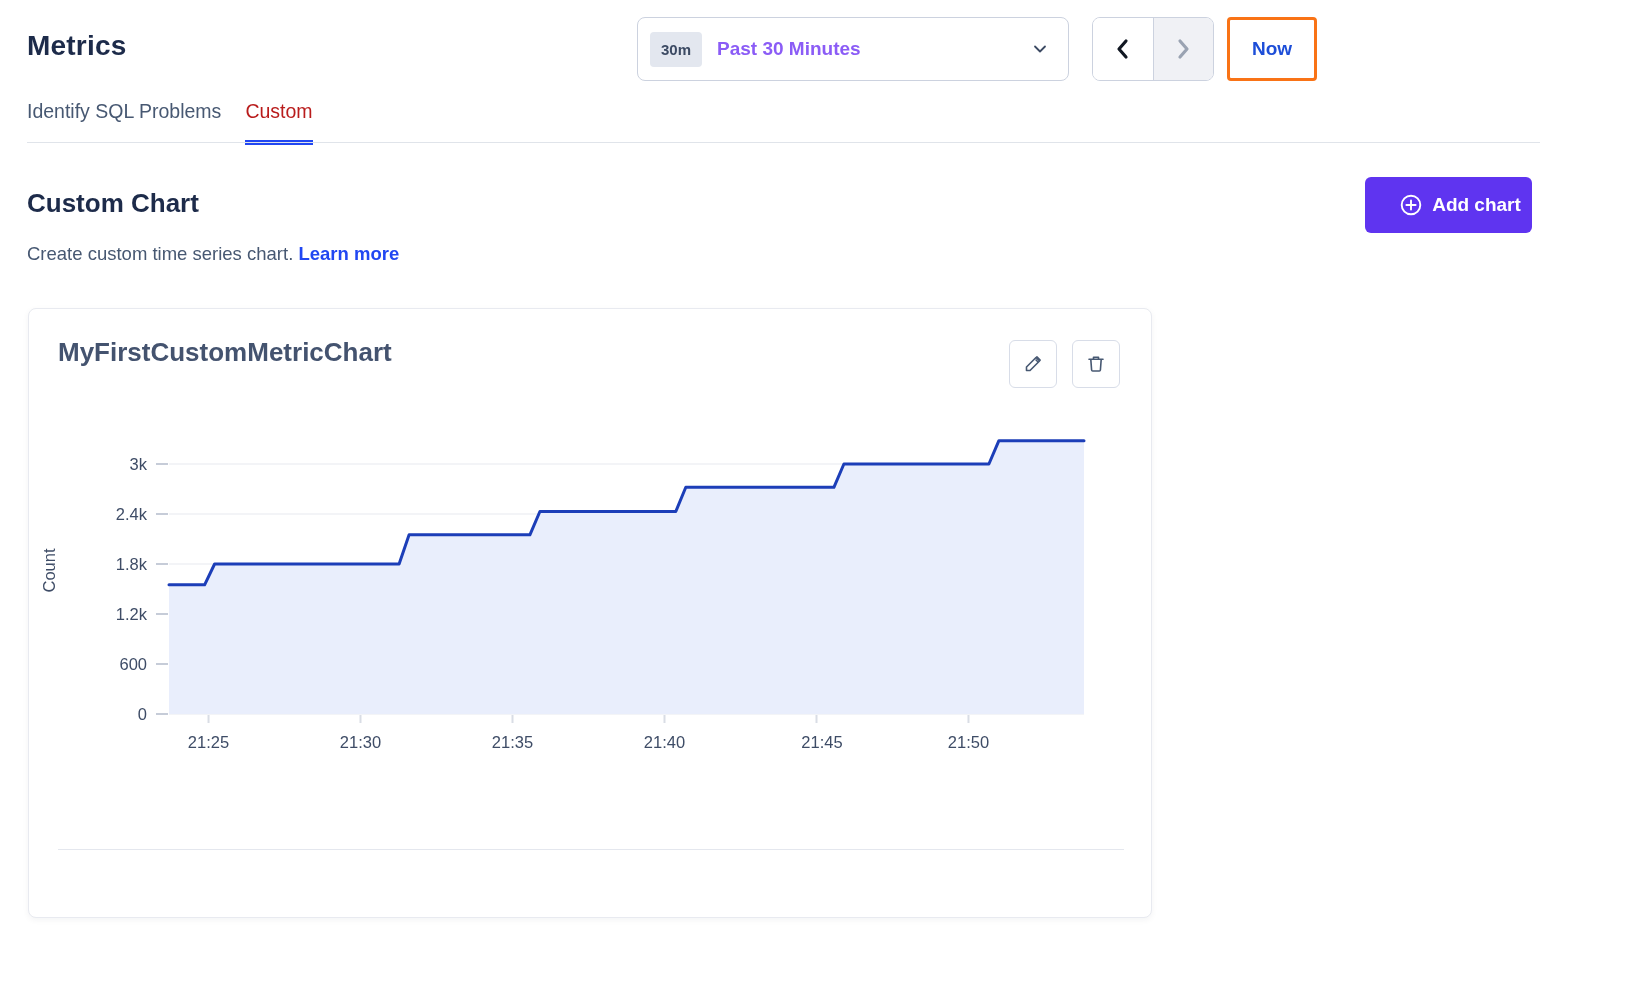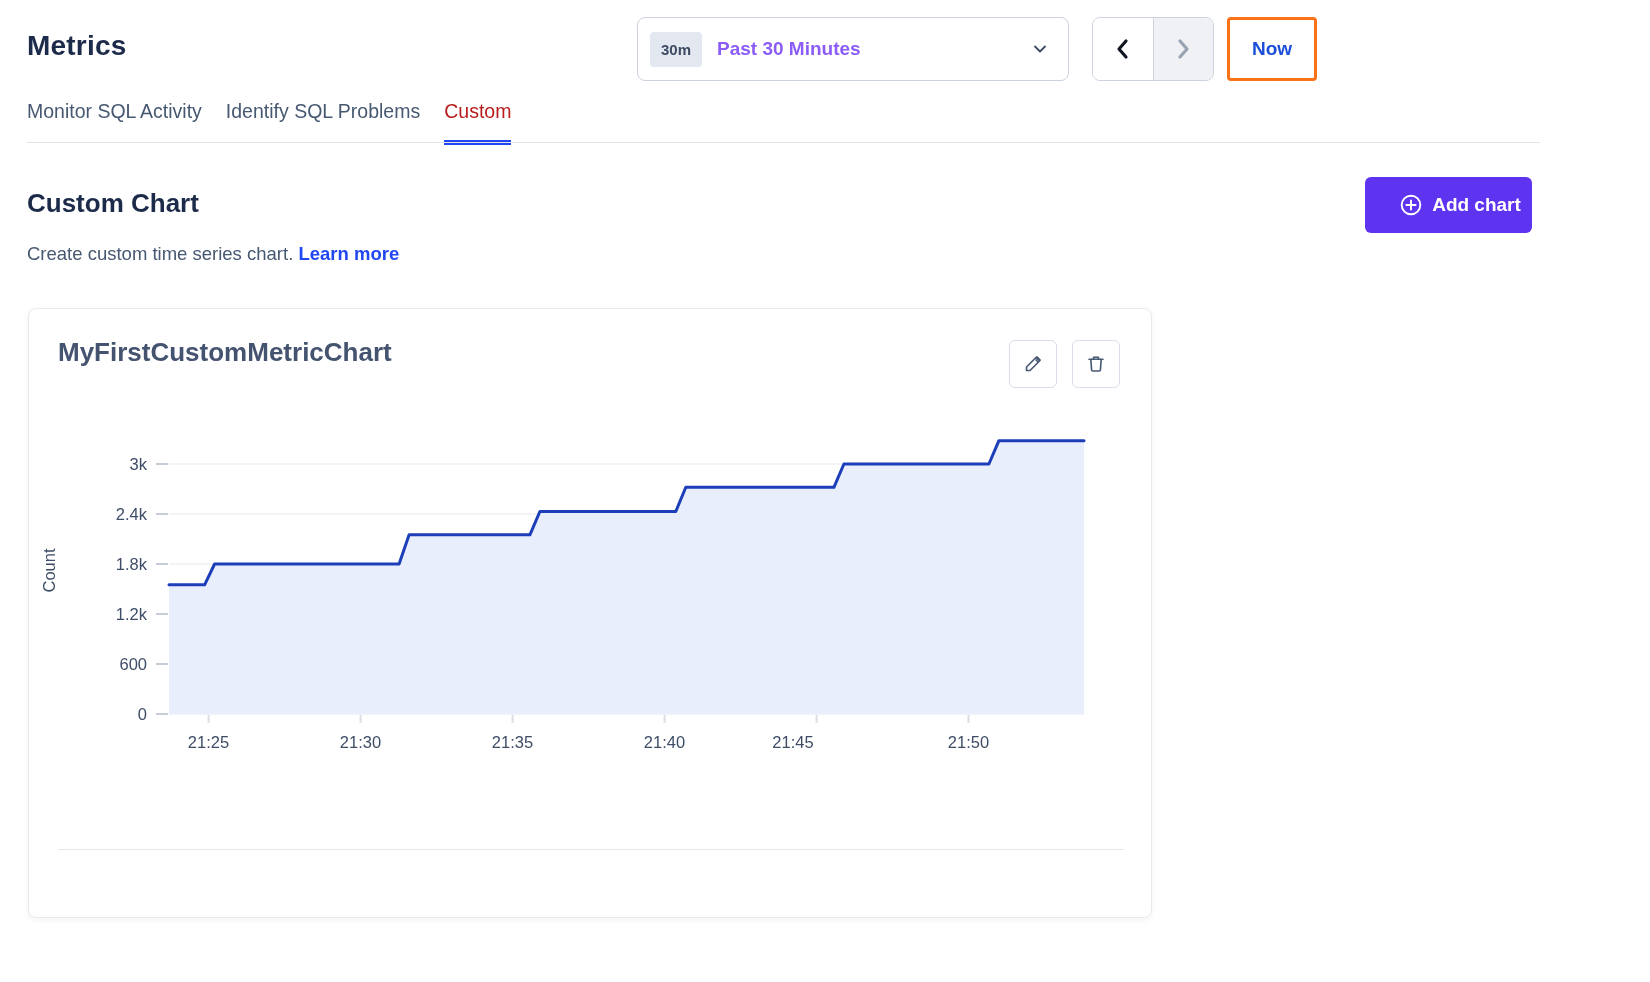--- a/index.html
+++ b/index.html
@@ -107,21 +107,20 @@
     <button class="arrow-btn next">
       <svg width="20" height="22" viewBox="0 0 20 22" fill="none">
         <polyline points="7,3 14,11 7,19" stroke="#9aa3b2" stroke-width="3.2" stroke-linecap="round" stroke-linejoin="round"></polyline>
       </svg>
     </button>
   </div>
 
   <button class="now-btn">Now</button>
 
   <div class="tabs">
-    <div class="tab">Monitor SQL Activity</div>
     <div class="tab">Identify SQL Problems</div>
     <div class="tab active">Custom</div>
   </div>
   <div class="tabs-divider"></div>
 
   <h2 class="section-heading">Custom Chart</h2>
   <div class="section-desc">
     <span>Create custom time series chart.</span>
     <a class="learn-more">Learn more</a>
   </div>
@@ -182,20 +181,20 @@
     <div class="ytick-label" style="top: 394px;">0</div>
         <div class="ytick-label" style="top: 344px;">600</div>
         <div class="ytick-label" style="top: 294px;">1.2k</div>
         <div class="ytick-label" style="top: 244px;">1.8k</div>
         <div class="ytick-label" style="top: 194px;">2.4k</div>
         <div class="ytick-label" style="top: 144px;">3k</div>
         <div class="xtick-label" style="left: 134.518px; top: 422px;">21:25</div>
         <div class="xtick-label" style="left: 286.512px; top: 422px;">21:30</div>
         <div class="xtick-label" style="left: 438.505px; top: 422px;">21:35</div>
         <div class="xtick-label" style="left: 590.498px; top: 422px;">21:40</div>
-        <div class="xtick-label" style="left: 719px; top: 422px;">21:45</div>
+        <div class="xtick-label" style="left: 748px; top: 422px;">21:45</div>
         <div class="xtick-label" style="left: 894.485px; top: 422px;">21:50</div>
       </div>
 
     <div class="card-divider"></div>
   </div>
 
 </div>
 
 </body></html>

